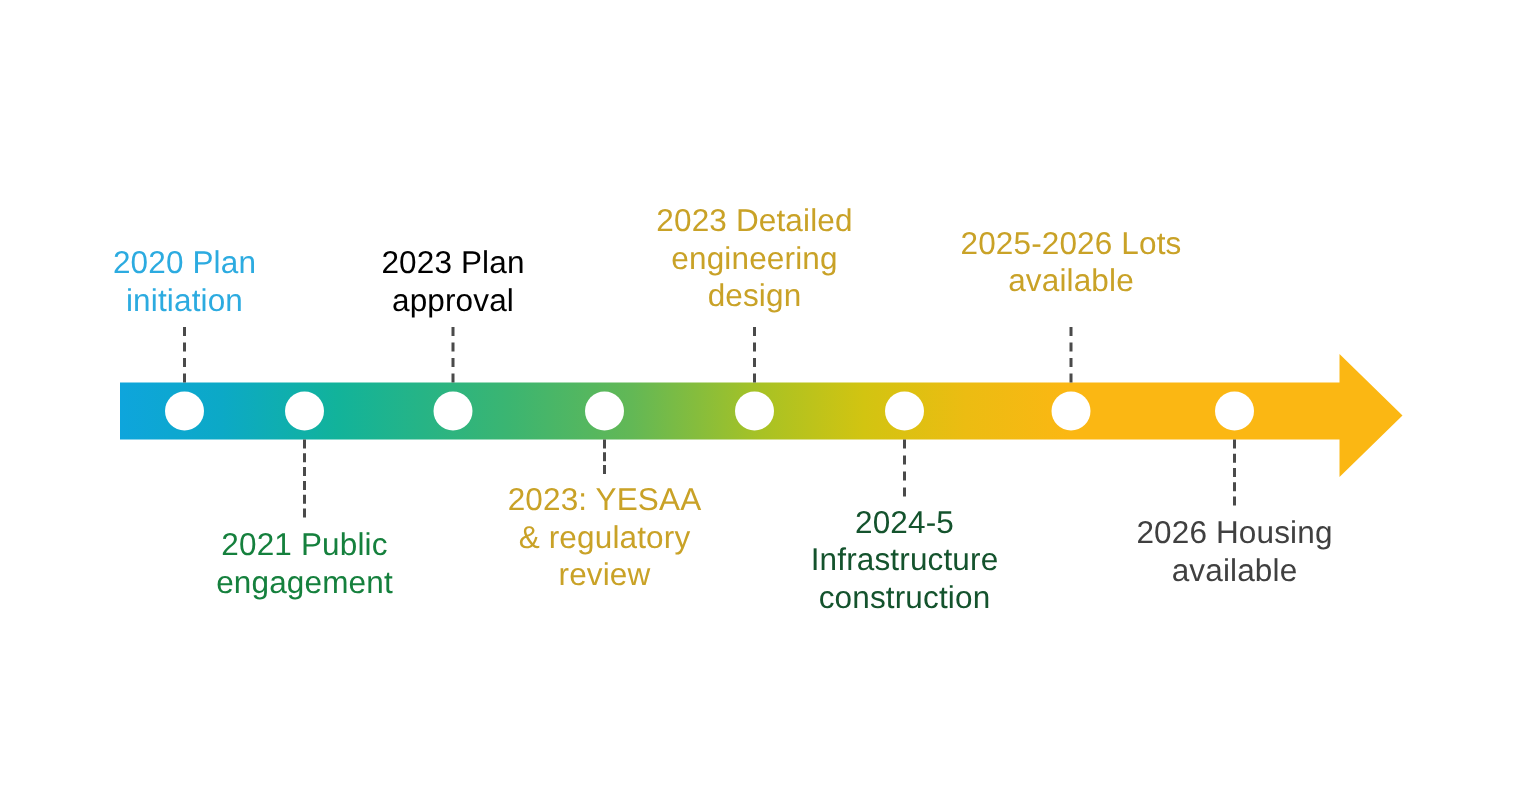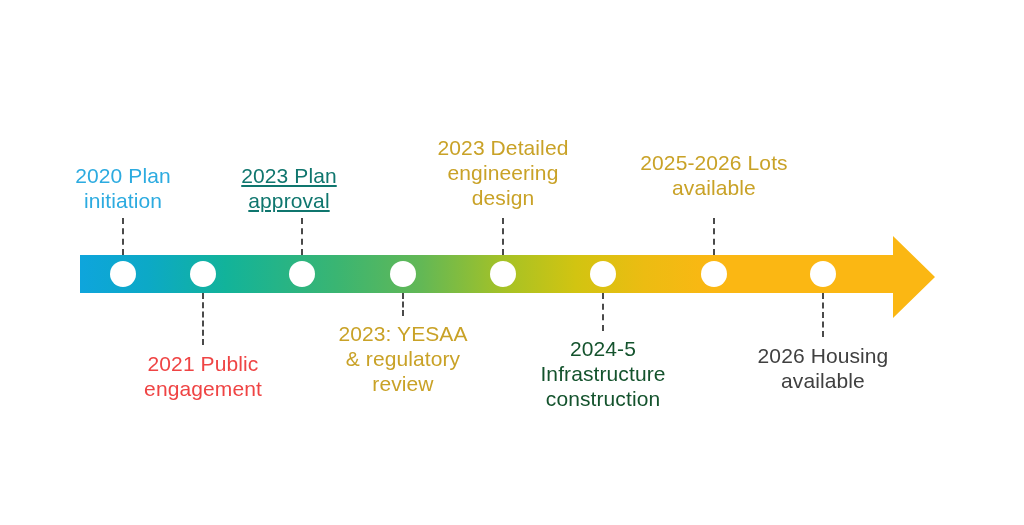--- a/index.html
+++ b/index.html
@@ -99,23 +99,23 @@
       <div class="milestone-dot" style="left: 302px; top: 274px;"></div>
       <div class="milestone-dot" style="left: 403px; top: 274px;"></div>
       <div class="milestone-dot" style="left: 503px; top: 274px;"></div>
       <div class="milestone-dot" style="left: 603px; top: 274px;"></div>
       <div class="milestone-dot" style="left: 714px; top: 274px;"></div>
       <div class="milestone-dot" style="left: 823px; top: 274px;"></div>
     </div>
   <div id="labels">
       <div class="label above" style="color: rgb(44, 171, 224); left: -17px; width: 280px; top: 164px;">2020 Plan
 initiation</div>
-      <div class="label below" style="color: #ef4444; left: 63px; width: 280px; top: 352px;">2021 Public
+      <div class="label below" style="color: #15803d; left: 63px; width: 280px; top: 352px;">2021 Public
 engagement</div>
-      <div class="label above" style="color: #0f766e; left: 149px; width: 280px; top: 164px; text-decoration: underline;">2023 Plan
+      <div class="label above" style="color: #000000; left: 162px; width: 280px; top: 164px;">2023 Plan
 approval</div>
       <div class="label below" style="color: rgb(201, 162, 39); left: 263px; width: 280px; top: 322px; text-align: center;">2023: YESAA
 &amp; regulatory
 review</div>
       <div class="label above" style="color: rgb(201, 162, 39); left: 363px; width: 280px; top: 136px;">2023 Detailed
 engineering
 design</div>
       <div class="label below" style="color: #14532d; left: 463px; width: 280px; top: 337px;">2024-5
 Infrastructure
 construction</div>

